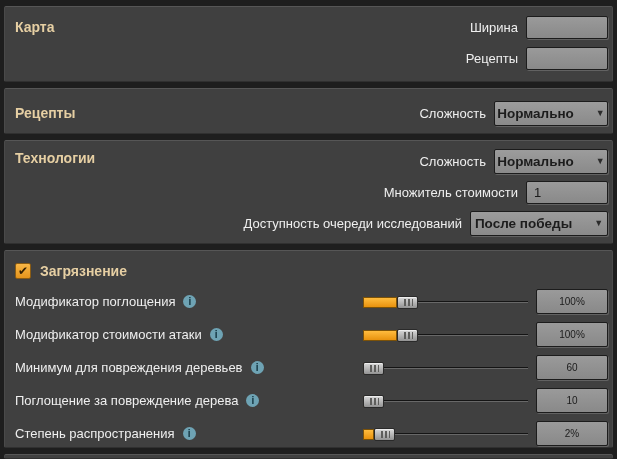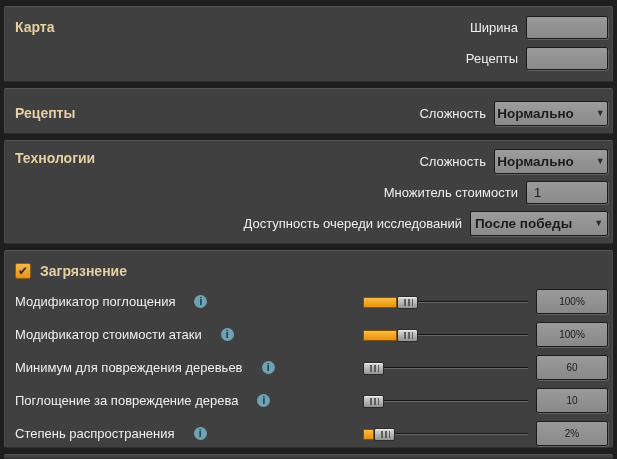--- a/index.html
+++ b/index.html
@@ -130,21 +130,21 @@
     font-size: 12px;
     font-weight: bold;
     line-height: 1;
     transform: translateY(-0.5px);
   }
   .slider-row { display: flex; align-items: center; height: 33px; }
   .slider-row .row-label {
     flex: 1;
     display: flex;
     align-items: center;
-    gap: 19px;
+    gap: 8px;
   }
   .info-icon {
     width: 13px; height: 13px;
     border-radius: 50%;
     background: #6ea3b4;
     color: #10323d;
     font-size: 10px;
     font-weight: bold;
     display: inline-flex;
     align-items: center;

